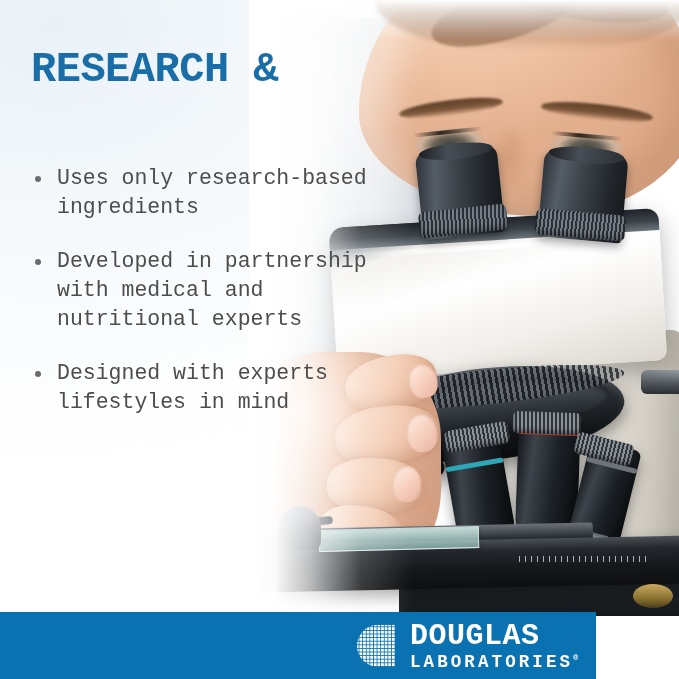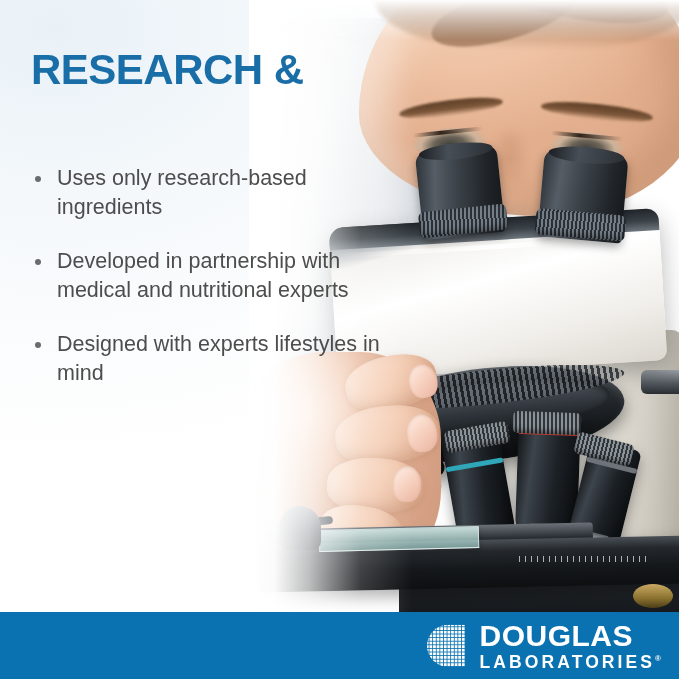--- a/index.html
+++ b/index.html
@@ -9,20 +9,21 @@
     background:#ffffff;
     overflow:hidden;
   }
   .canvas {
     position:relative;
     width:679px; height:679px;
     background:
       radial-gradient(120% 90% at 8% 4%, #e9f1f7 0%, #f4f8fb 28%, #fbfcfd 52%, #ffffff 72%),
       linear-gradient(180deg,#f2f7fa 0%, #f9fbfc 40%, #ffffff 100%);
     overflow:hidden;
+    font-family:Liberation Mono, monospace;
   }
 
   
   .photo {
     position:absolute; right:0; top:0;
     width:430px; height:616px;
     overflow:hidden;
   }
   .photo-fade {
     position:absolute; inset:0;
@@ -318,21 +319,21 @@
   .bullets li::before {
     content:"";
     position:absolute; left:5px; top:12px;
     width:6px; height:6px; border-radius:50%;
     background:#6b6b6b;
   }
 
   
   .footer {
     position:absolute; left:0; bottom:0;
-    width:679px; height:67px;
+    width:596px; height:67px;
     background:#0a72b0;
     z-index:70;
   }
   .logo {
     position:absolute; right:18px; top:50%;
     transform:translateY(-50%);
     display:flex; align-items:center; gap:9px;
   }
   .logo-mark { width:46px; height:46px; display:block; }
   .logo-text { display:flex; flex-direction:column; line-height:1; }

